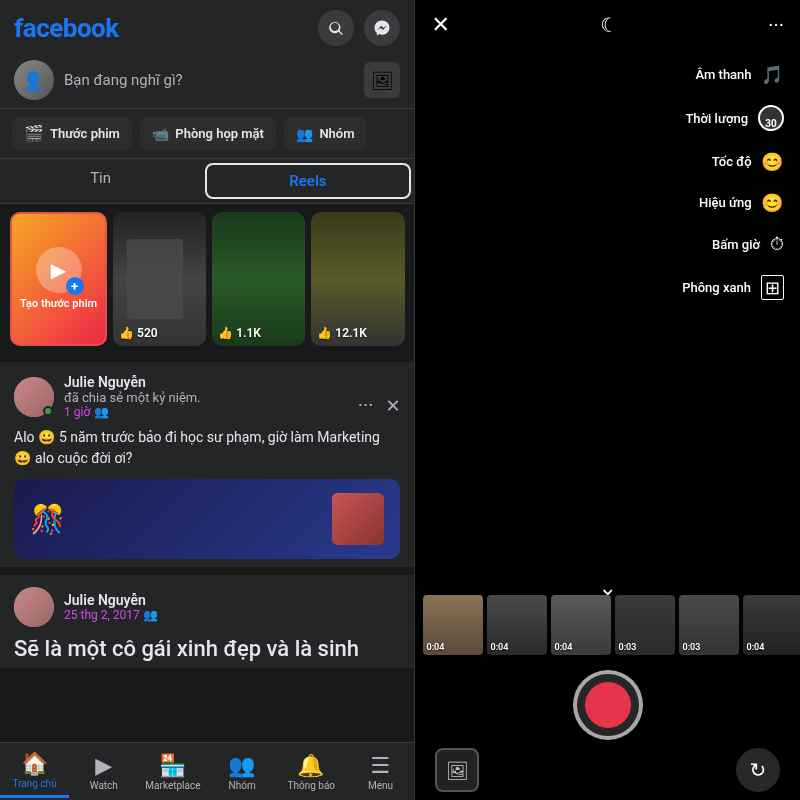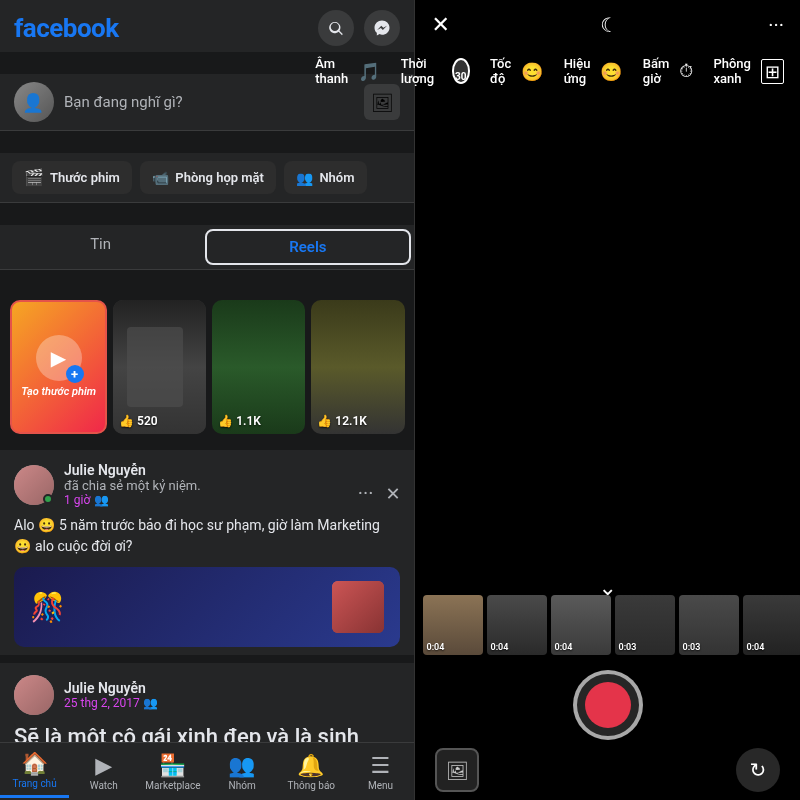--- a/index.html
+++ b/index.html
@@ -13,21 +13,20 @@
     }
 
     
     .left-panel {
       width: 415px;
       height: 800px;
       background: #18191a;
       display: flex;
       flex-direction: column;
       overflow: hidden;
-      gap: 22px;
     }
 
     
     .fb-header {
       display: flex;
       align-items: center;
       justify-content: space-between;
       padding: 10px 14px 6px;
       background: #242526;
     }
@@ -205,21 +204,20 @@
       justify-content: center;
       font-size: 13px;
       color: white;
       font-weight: 700;
     }
     .reel-create-label {
       font-size: 11px;
       font-weight: 600;
       text-align: center;
       line-height: 1.2;
-      font-style: italic;
     }
     .reel-card.photo {
       background: #333;
       position: relative;
     }
     .reel-overlay {
       position: absolute;
       bottom: 6px;
       left: 6px;
       display: flex;
@@ -449,23 +447,23 @@
     .cam-more {
       color: #fff;
       font-size: 20px;
       cursor: pointer;
     }
 
     
     .cam-side-menu {
       position: absolute;
       right: 16px;
-      top: 56px;
-      display: flex;
-      flex-direction: row;
+      top: 64px;
+      display: flex;
+      flex-direction: column;
       gap: 20px;
       z-index: 10;
     }
     .cam-menu-item {
       display: flex;
       flex-direction: column;
       align-items: flex-end;
       gap: 2px;
       cursor: pointer;
     }

